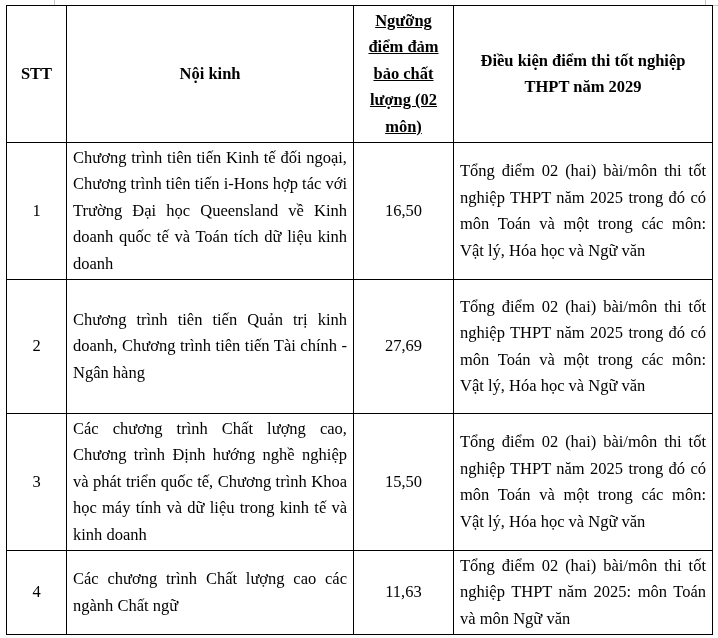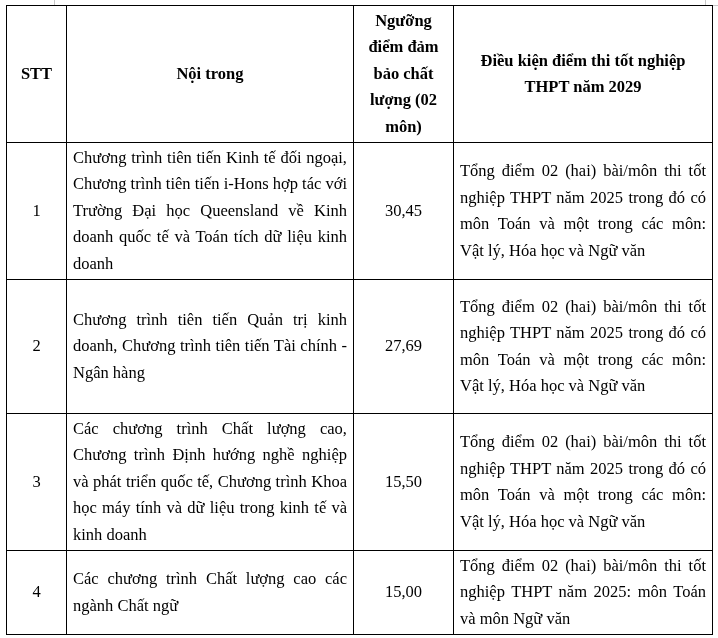--- a/index.html
+++ b/index.html
@@ -25,61 +25,61 @@
   col.c3 { width: 100px; }
   col.c4 { width: 259px; }
   th { font-weight: bold; text-align: center; }
   tr.hdr { height: 137px; }
   tr.r1 { height: 137px; }
   tr.r2 { height: 134px; }
   tr.r3 { height: 137px; }
   tr.r4 { height: 84px; }
   td.stt, td.score { text-align: center; }
   td.just { text-align: justify; text-align-last: left; }
-  th.thresh { line-height: 26px; padding: 0 4px; }
+  th.thresh { line-height: 26px; padding: 0 4px; text-decoration: underline; }
 </style>
 </head>
 <body>
 
 <div class="guide-top"></div>
 <div class="guide-tr"></div>
 <div class="guide-tr2"></div>
 
 <table class="grid">
   <colgroup>
     <col class="c1">
       <col class="c2">
       <col class="c3">
       <col class="c4">
   </colgroup>
   <tbody>
       <tr class="hdr">
     <th>STT</th>
-    <th>Nội trong</th>
+    <th>Nội kinh</th>
     <th class="thresh">Ngưỡng điểm đảm bảo chất lượng (02 môn)</th>
     <th>Điều kiện điểm thi tốt nghiệp THPT năm 2029</th>
   </tr>
   <tr class="r1">
     <td class="stt">1</td>
     <td class="just">Chương trình tiên tiến Kinh tế đối ngoại, Chương trình tiên tiến i-Hons hợp tác với Trường Đại học Queensland về Kinh doanh quốc tế và Toán tích dữ liệu kinh doanh</td>
-    <td class="score">30,45</td>
+    <td class="score">16,50</td>
     <td class="just">Tổng điểm 02 (hai) bài/môn thi tốt nghiệp THPT năm 2025 trong đó có môn Toán và một trong các môn: Vật lý, Hóa học và Ngữ văn</td>
   </tr>
   <tr class="r2">
     <td class="stt">2</td>
     <td class="just">Chương trình tiên tiến Quản trị kinh doanh, Chương trình tiên tiến Tài chính - Ngân hàng</td>
     <td class="score">27,69</td>
     <td class="just">Tổng điểm 02 (hai) bài/môn thi tốt nghiệp THPT năm 2025 trong đó có môn Toán và một trong các môn: Vật lý, Hóa học và Ngữ văn</td>
   </tr>
   <tr class="r3">
     <td class="stt">3</td>
     <td class="just">Các chương trình Chất lượng cao, Chương trình Định hướng nghề nghiệp và phát triển quốc tế, Chương trình Khoa học máy tính và dữ liệu trong kinh tế và kinh doanh</td>
     <td class="score">15,50</td>
     <td class="just">Tổng điểm 02 (hai) bài/môn thi tốt nghiệp THPT năm 2025 trong đó có môn Toán và một trong các môn: Vật lý, Hóa học và Ngữ văn</td>
   </tr>
   <tr class="r4">
     <td class="stt">4</td>
     <td class="just">Các chương trình Chất lượng cao các ngành Chất ngữ</td>
-    <td class="score">15,00</td>
+    <td class="score">11,63</td>
     <td class="just">Tổng điểm 02 (hai) bài/môn thi tốt nghiệp THPT năm 2025: môn Toán và môn Ngữ văn</td>
   </tr>
 </tbody>
   </table>
 
 </body></html>

